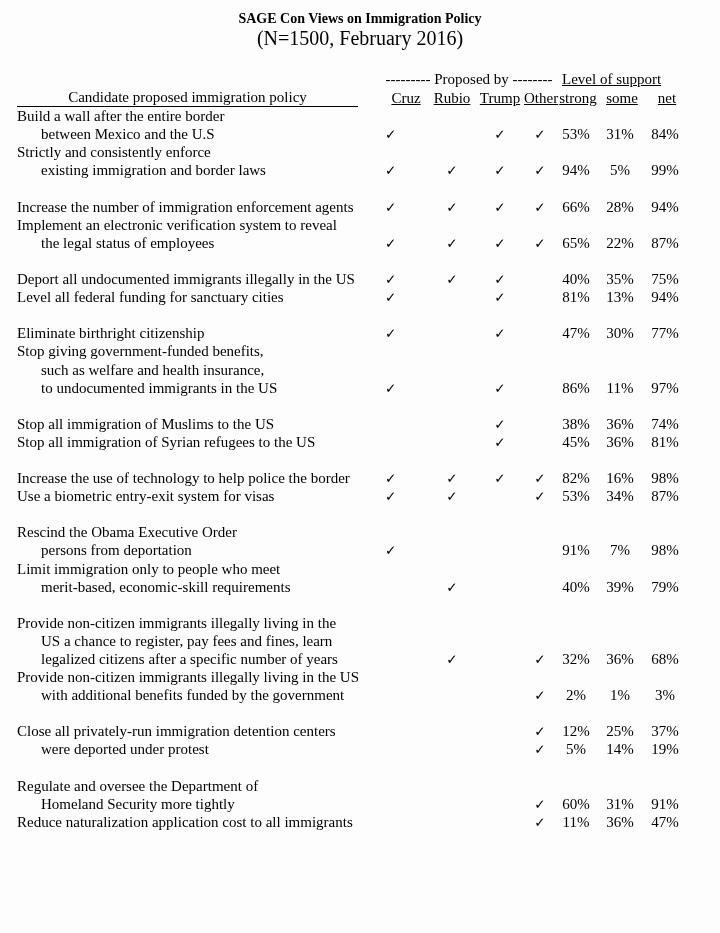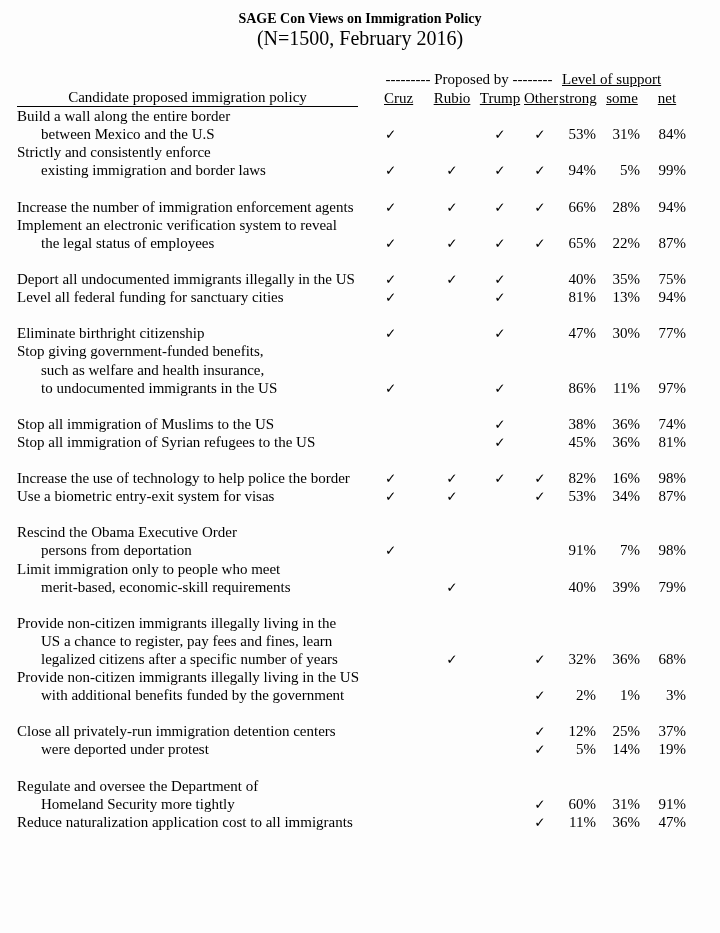--- a/index.html
+++ b/index.html
@@ -61,21 +61,21 @@
     border-bottom: 1px solid #000;
     white-space: nowrap;
     text-align: center;
   }
   .col-hdr {
     text-align: center;
     text-decoration: underline;
     white-space: nowrap;
   }
   .col-hdr.cruz {
-    text-align: left;
+    text-align: center;
     padding-left: 2px;
     text-decoration: underline;
   }
   
   .cell.policy {
     white-space: nowrap;
   }
   .line {
     white-space: nowrap;
   }
@@ -86,21 +86,21 @@
     text-align: center;
     font-family: "DejaVu Sans", "Liberation Sans", sans-serif;
     font-size: 13.5px;
     line-height: 18.1px;
   }
   .cell.check.cruz {
     text-align: left;
     padding-left: 3px;
   }
   .cell.pct {
-    text-align: right;
+    text-align: center;
     padding-right: 4px;
   }
   .group-gap {
     height: 18.1px;
   }
 </style>
 </head>
 <body>
 
 <div class="page">
@@ -121,21 +121,21 @@
       <div class="col-hdr">Rubio</div>
       <div class="col-hdr">Trump</div>
       <div class="col-hdr">Other</div>
       <div class="col-hdr">strong</div>
       <div class="col-hdr">some</div>
       <div class="col-hdr">net</div>
     </div>
     <div id="table-body">
         <div class="grid-row">
           <div class="cell policy">
-            <div class="line">Build a wall along the entire border</div>
+            <div class="line">Build a wall after the entire border</div>
             <div class="line cont">between Mexico and the U.S</div>
           </div>
           <div class="cell check cruz"><span>✓</span></div>
           <div class="cell check rubio"></div>
           <div class="cell check trump"><span>✓</span></div>
           <div class="cell check other"><span>✓</span></div>
           <div class="cell pct strong">53%</div>
           <div class="cell pct some">31%</div>
           <div class="cell pct net">84%</div>
         </div>

